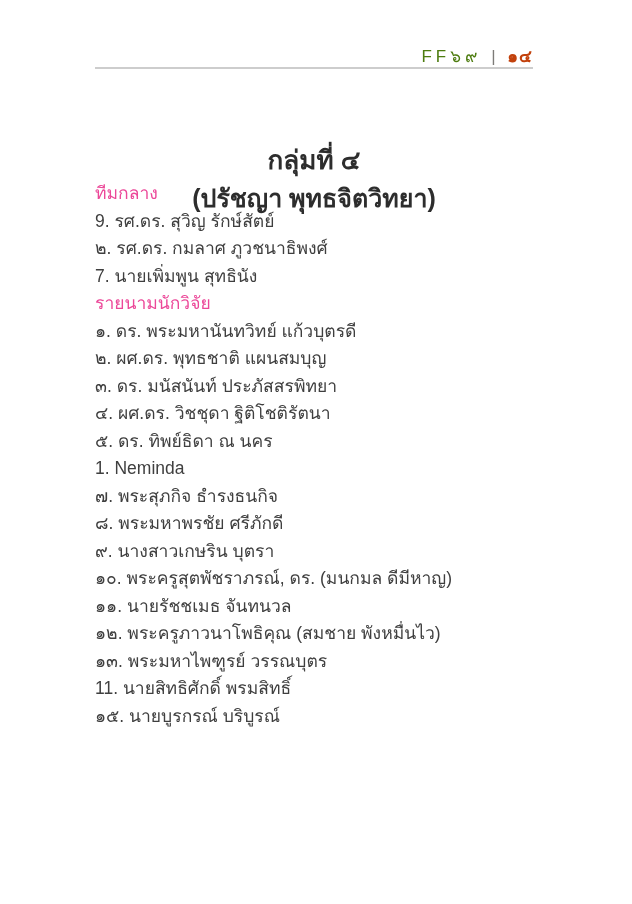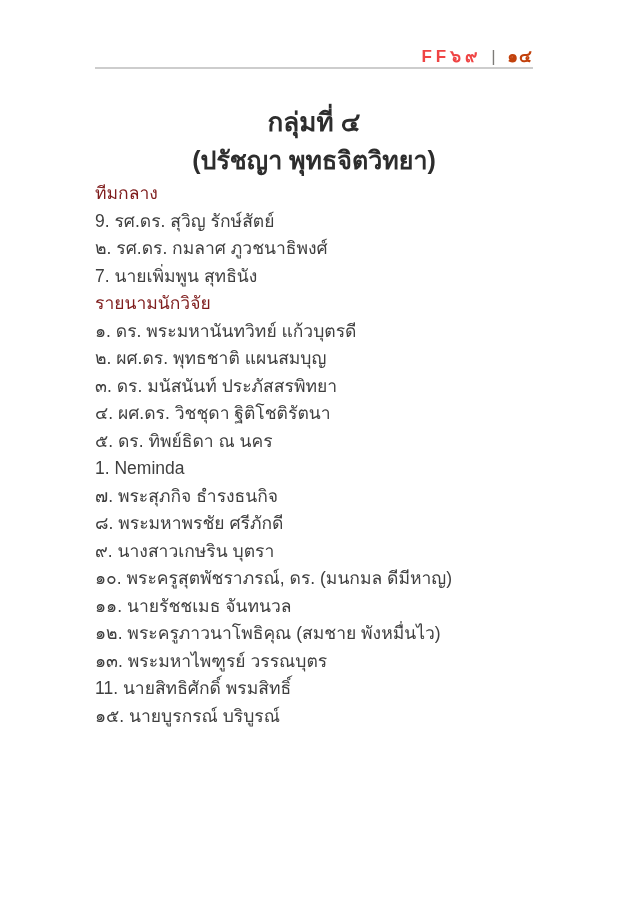--- a/index.html
+++ b/index.html
@@ -25,23 +25,23 @@
   .running-head {
     position: absolute;
     top: 42px;
     right: 0;
     left: 0;
     text-align: right;
     font-size: 17px;
     white-space: nowrap;
   }
   .running-head .code {
-    color: #ef4444;
+    color: #4d7c0f;
     letter-spacing: 4px;
-    font-weight: 700;
+    font-weight: 400;
   }
   .running-head .sep {
     color: #7d7b78;
     margin: 0 7px 0 5px;
     font-weight: 400;
   }
   .running-head .pagenum {
     color: #c2410c;
     font-weight: 700;
     letter-spacing: 1px;
@@ -61,20 +61,21 @@
     top: 103px;
     left: 0;
     width: 438px;
     text-align: center;
     color: #2d2d2d;
   }
   .doc-title {
     font-size: 26px;
     font-weight: 700;
     line-height: 38px;
+    margin-top: 38px;
   }
   .doc-subtitle {
     font-size: 25px;
     font-weight: 700;
     line-height: 38px;
   }
   
   .name-list {
     position: absolute;
     top: 180px;
@@ -83,21 +84,21 @@
     font-size: 17.5px;
   }
   .line {
     height: 27.5px;
     line-height: 27.5px;
     white-space: nowrap;
     color: #3f3f3f;
   }
   .section-heading {
     font-weight: 500;
-    color: #7f1d1d;
+    color: #ec4899;
   }
 </style>
 </head>
 <body>
 
 <div class="page">
   <div class="content">
 
     <div class="running-head">
       <span class="code">FF๖๙</span>

